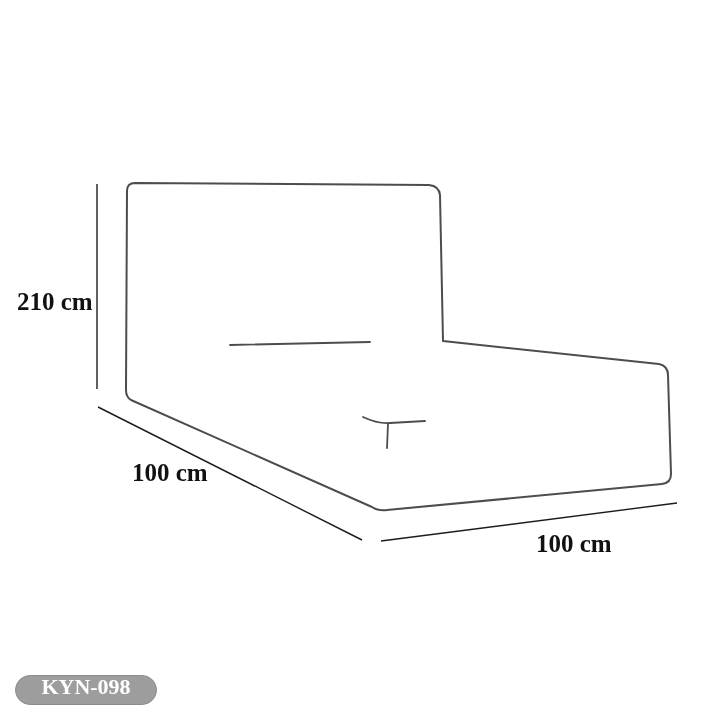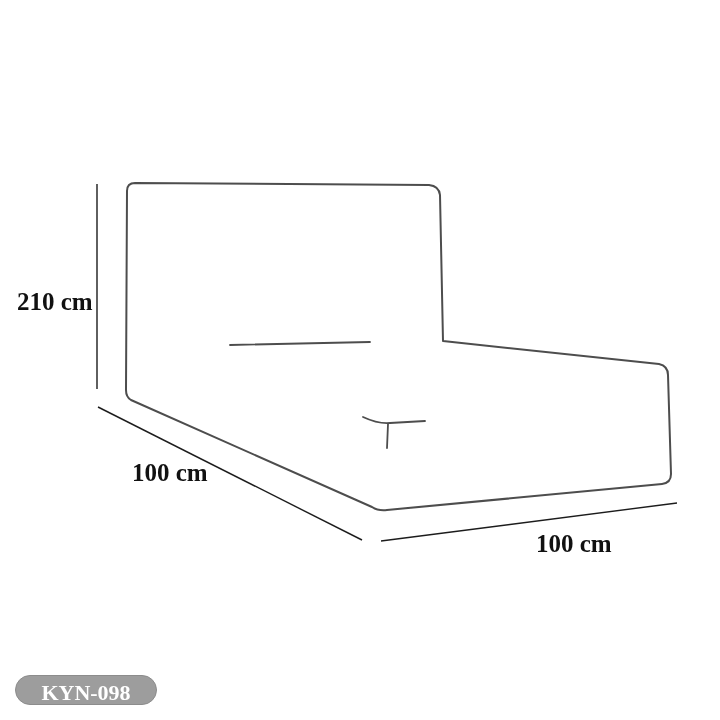--- a/index.html
+++ b/index.html
@@ -53,21 +53,21 @@
     position: absolute;
     left: 15px;
     top: 675px;
     width: 142px;
     height: 30px;
     border-radius: 16px;
     background: var(--badge-bg, #9d9d9d);
     border: 1px solid var(--badge-border, #8c8c8c);
     box-sizing: border-box;
     display: flex;
-    align-items: flex-end;
+    align-items: flex-start;
     justify-content: center;
   }
   .badge span {
     color: var(--badge-text, #ffffff);
     font-weight: bold;
     font-size: 22px;
     line-height: 22px;
   }
 </style>
 </head>

